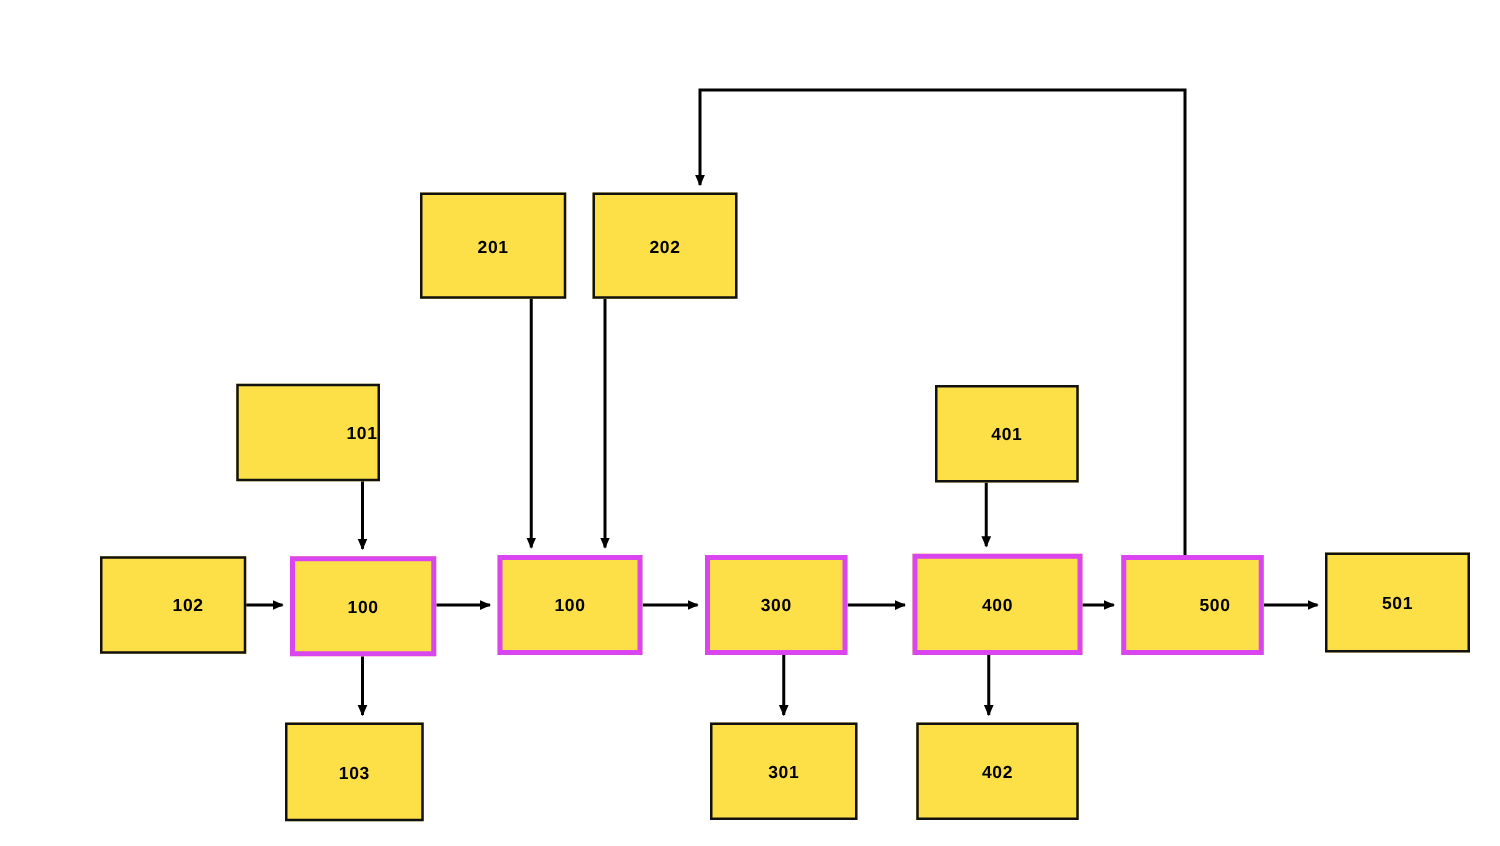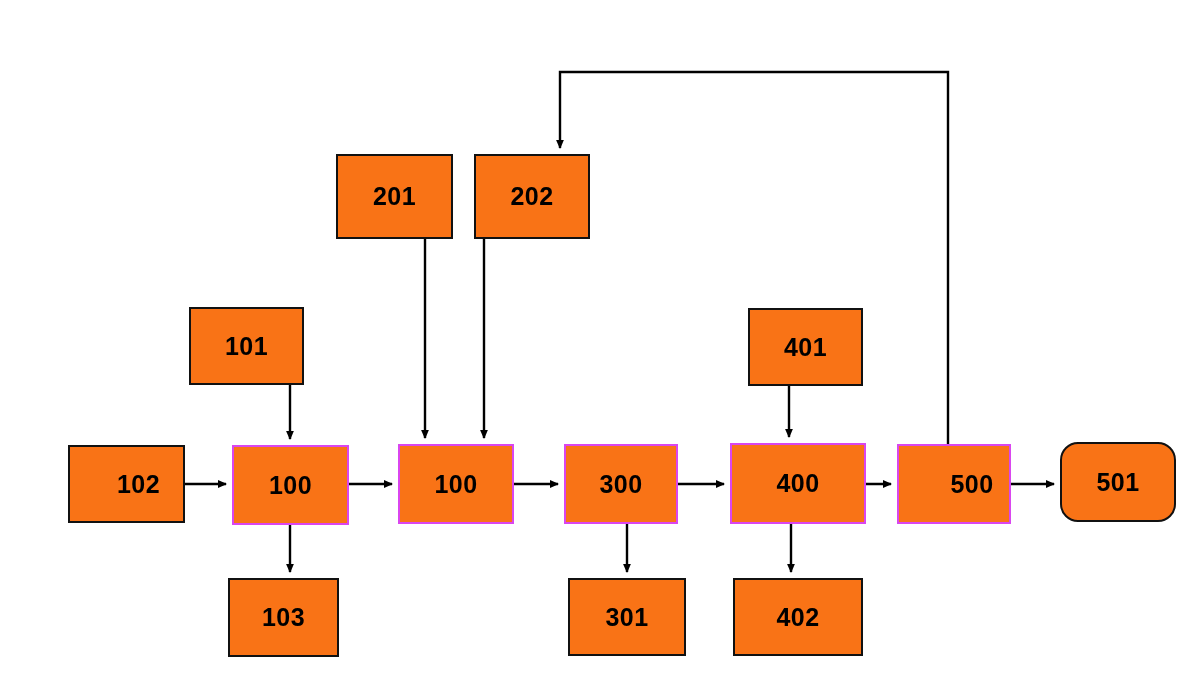--- a/index.html
+++ b/index.html
@@ -19,35 +19,35 @@
   #diagram-svg {
     position: absolute;
     left: 0;
     top: 0;
     width: 1200px;
     height: 677px;
   }
   .node {
     position: absolute;
     box-sizing: border-box;
-    background: #f97316;
+    background: #fde047;
     display: flex;
     align-items: center;
     justify-content: center;
     color: #000000;
     font-weight: bold;
-    font-size: 25px;
+    font-size: 14px;
     letter-spacing: 0.5px;
     z-index: 2;
   }
   .node.thin {
     border: 2px solid #111111;
   }
   .node.thick {
-    border: 2px solid #d946ef;
+    border: 4px solid #d946ef;
   }
   .node-label {
     pointer-events: none;
     line-height: 1;
   }
 </style>
 </head>
 <body>
 
 <div id="diagram-root">
@@ -70,42 +70,42 @@
         <path d="M425,239 L425,438" fill="none" stroke="#000000" stroke-width="2.4" stroke-linecap="butt" stroke-linejoin="miter" marker-end="url(#arrowhead)"></path>
         <path d="M484,239 L484,438" fill="none" stroke="#000000" stroke-width="2.4" stroke-linecap="butt" stroke-linejoin="miter" marker-end="url(#arrowhead)"></path>
         <path d="M290,525 L290,572" fill="none" stroke="#000000" stroke-width="2.4" stroke-linecap="butt" stroke-linejoin="miter" marker-end="url(#arrowhead)"></path>
         <path d="M627,524 L627,572" fill="none" stroke="#000000" stroke-width="2.4" stroke-linecap="butt" stroke-linejoin="miter" marker-end="url(#arrowhead)"></path>
         <path d="M791,524 L791,572" fill="none" stroke="#000000" stroke-width="2.4" stroke-linecap="butt" stroke-linejoin="miter" marker-end="url(#arrowhead)"></path>
         <path d="M948,444 L948,72 L560,72 L560,148" fill="none" stroke="#000000" stroke-width="2.4" stroke-linecap="butt" stroke-linejoin="miter" marker-end="url(#arrowhead)"></path>
       </g>
   </svg>
 
   <div id="nodes-group">
-      <div class="node thin" style="left: 68px; top: 445px; width: 117px; height: 78px; padding-left: 24px;">
+      <div class="node thin" style="left: 80px; top: 445px; width: 117px; height: 78px; padding-left: 24px;">
         <span class="node-label">102</span>
       </div>
       <div class="node thick" style="left: 232px; top: 445px; width: 117px; height: 80px;">
         <span class="node-label">100</span>
       </div>
       <div class="node thick" style="left: 398px; top: 444px; width: 116px; height: 80px;">
         <span class="node-label">100</span>
       </div>
       <div class="node thick" style="left: 564px; top: 444px; width: 114px; height: 80px;">
         <span class="node-label">300</span>
       </div>
       <div class="node thick" style="left: 730px; top: 443px; width: 136px; height: 81px;">
         <span class="node-label">400</span>
       </div>
       <div class="node thick" style="left: 897px; top: 444px; width: 114px; height: 80px; padding-left: 36px;">
         <span class="node-label">500</span>
       </div>
-      <div class="node thin" style="left: 1060px; top: 442px; width: 116px; height: 80px; border-radius: 18px;">
+      <div class="node thin" style="left: 1060px; top: 442px; width: 116px; height: 80px;">
         <span class="node-label">501</span>
       </div>
-      <div class="node thin" style="left: 189px; top: 307px; width: 115px; height: 78px;">
+      <div class="node thin" style="left: 189px; top: 307px; width: 115px; height: 78px; justify-content: flex-end;">
         <span class="node-label">101</span>
       </div>
       <div class="node thin" style="left: 732px; top: 308px; width: 115px; height: 78px; margin-left: 16px;">
         <span class="node-label">401</span>
       </div>
       <div class="node thin" style="left: 336px; top: 154px; width: 117px; height: 85px;">
         <span class="node-label">201</span>
       </div>
       <div class="node thin" style="left: 474px; top: 154px; width: 116px; height: 85px;">
         <span class="node-label">202</span>

